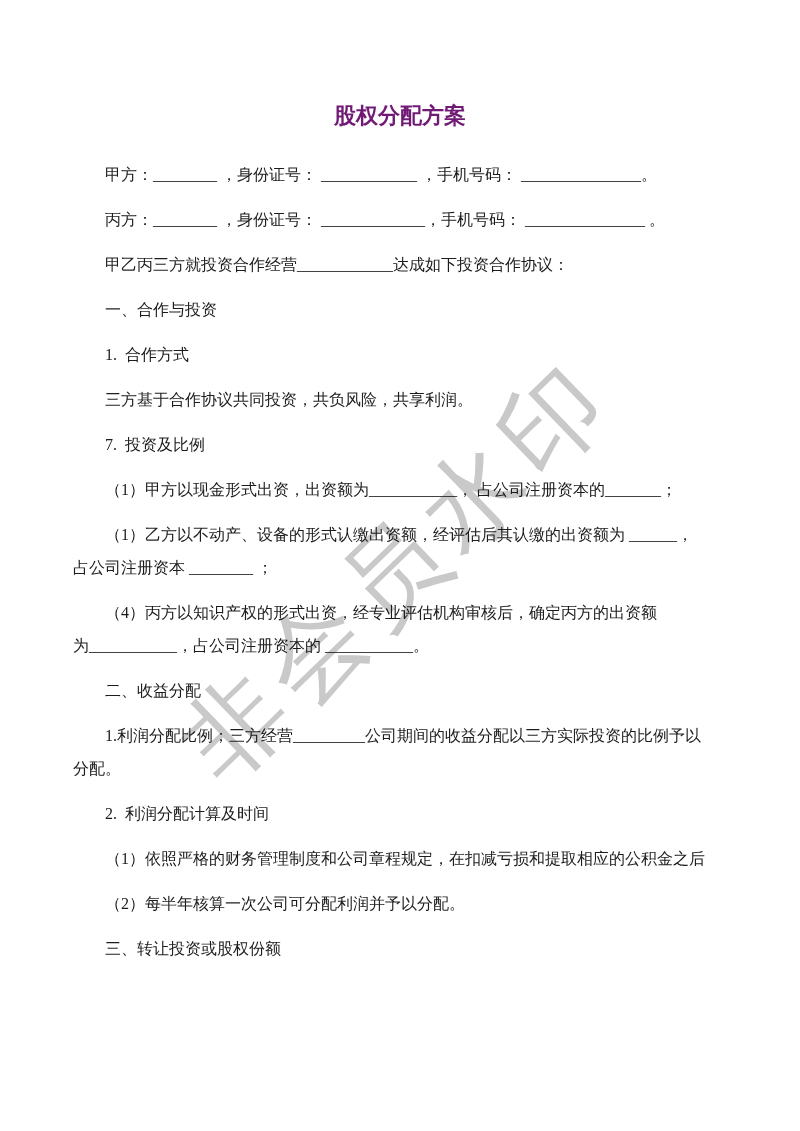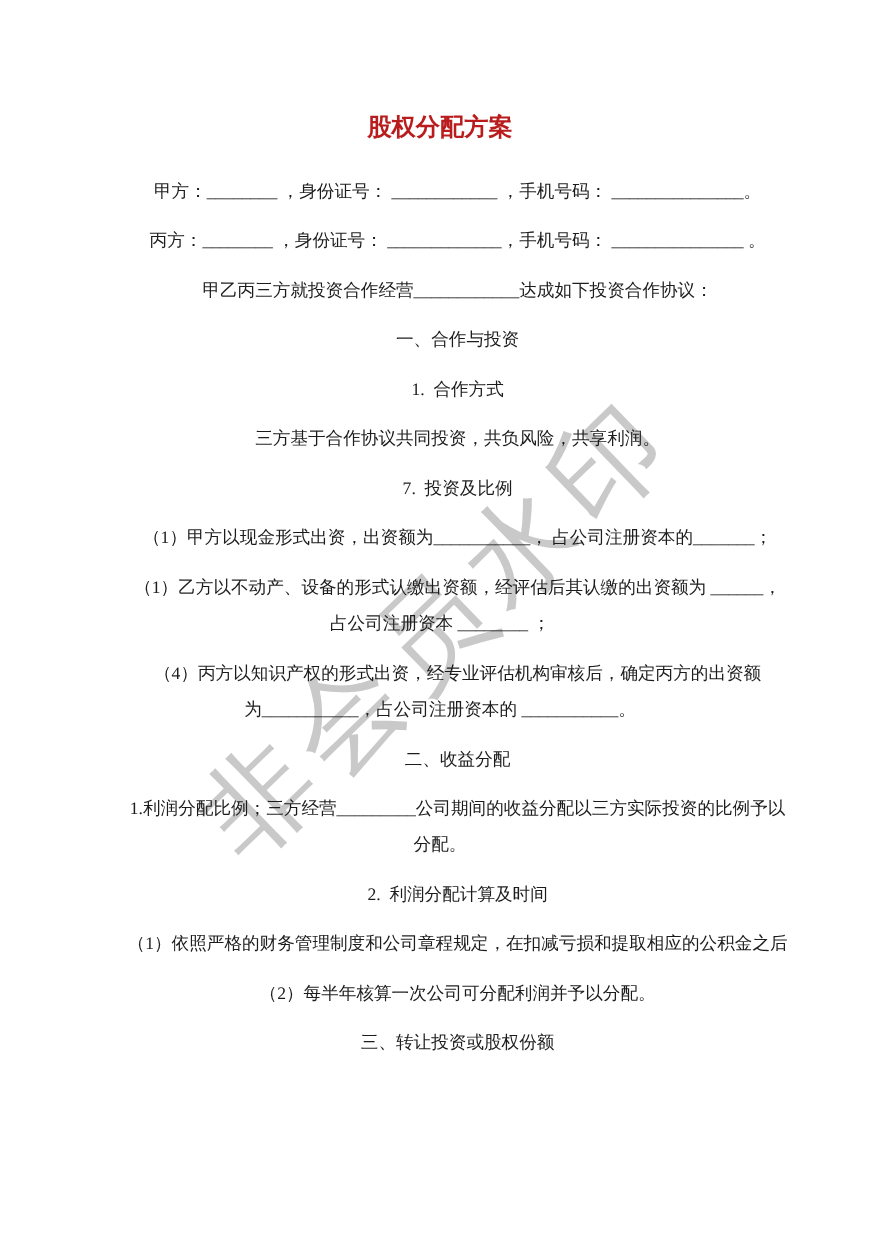--- a/index.html
+++ b/index.html
@@ -33,27 +33,26 @@
     position: relative;
     z-index: 1;
     padding: 99px 73px 0 73px;
   }
   .doc-title {
     font-size: 22px;
     font-weight: bold;
     line-height: 34px;
     text-align: center;
     margin: 0 0 25px 0;
-    color: #b91c1c;
+    color: #701a75;
   }
   .para {
     margin: 0 0 12px 0;
     font-size: 16px;
     line-height: 33px;
-    text-align: center;
   }
   .line {
     display: block;
     white-space: pre-wrap;
   }
   .indent {
     text-indent: 2em;
   }
 </style>
 </head>

